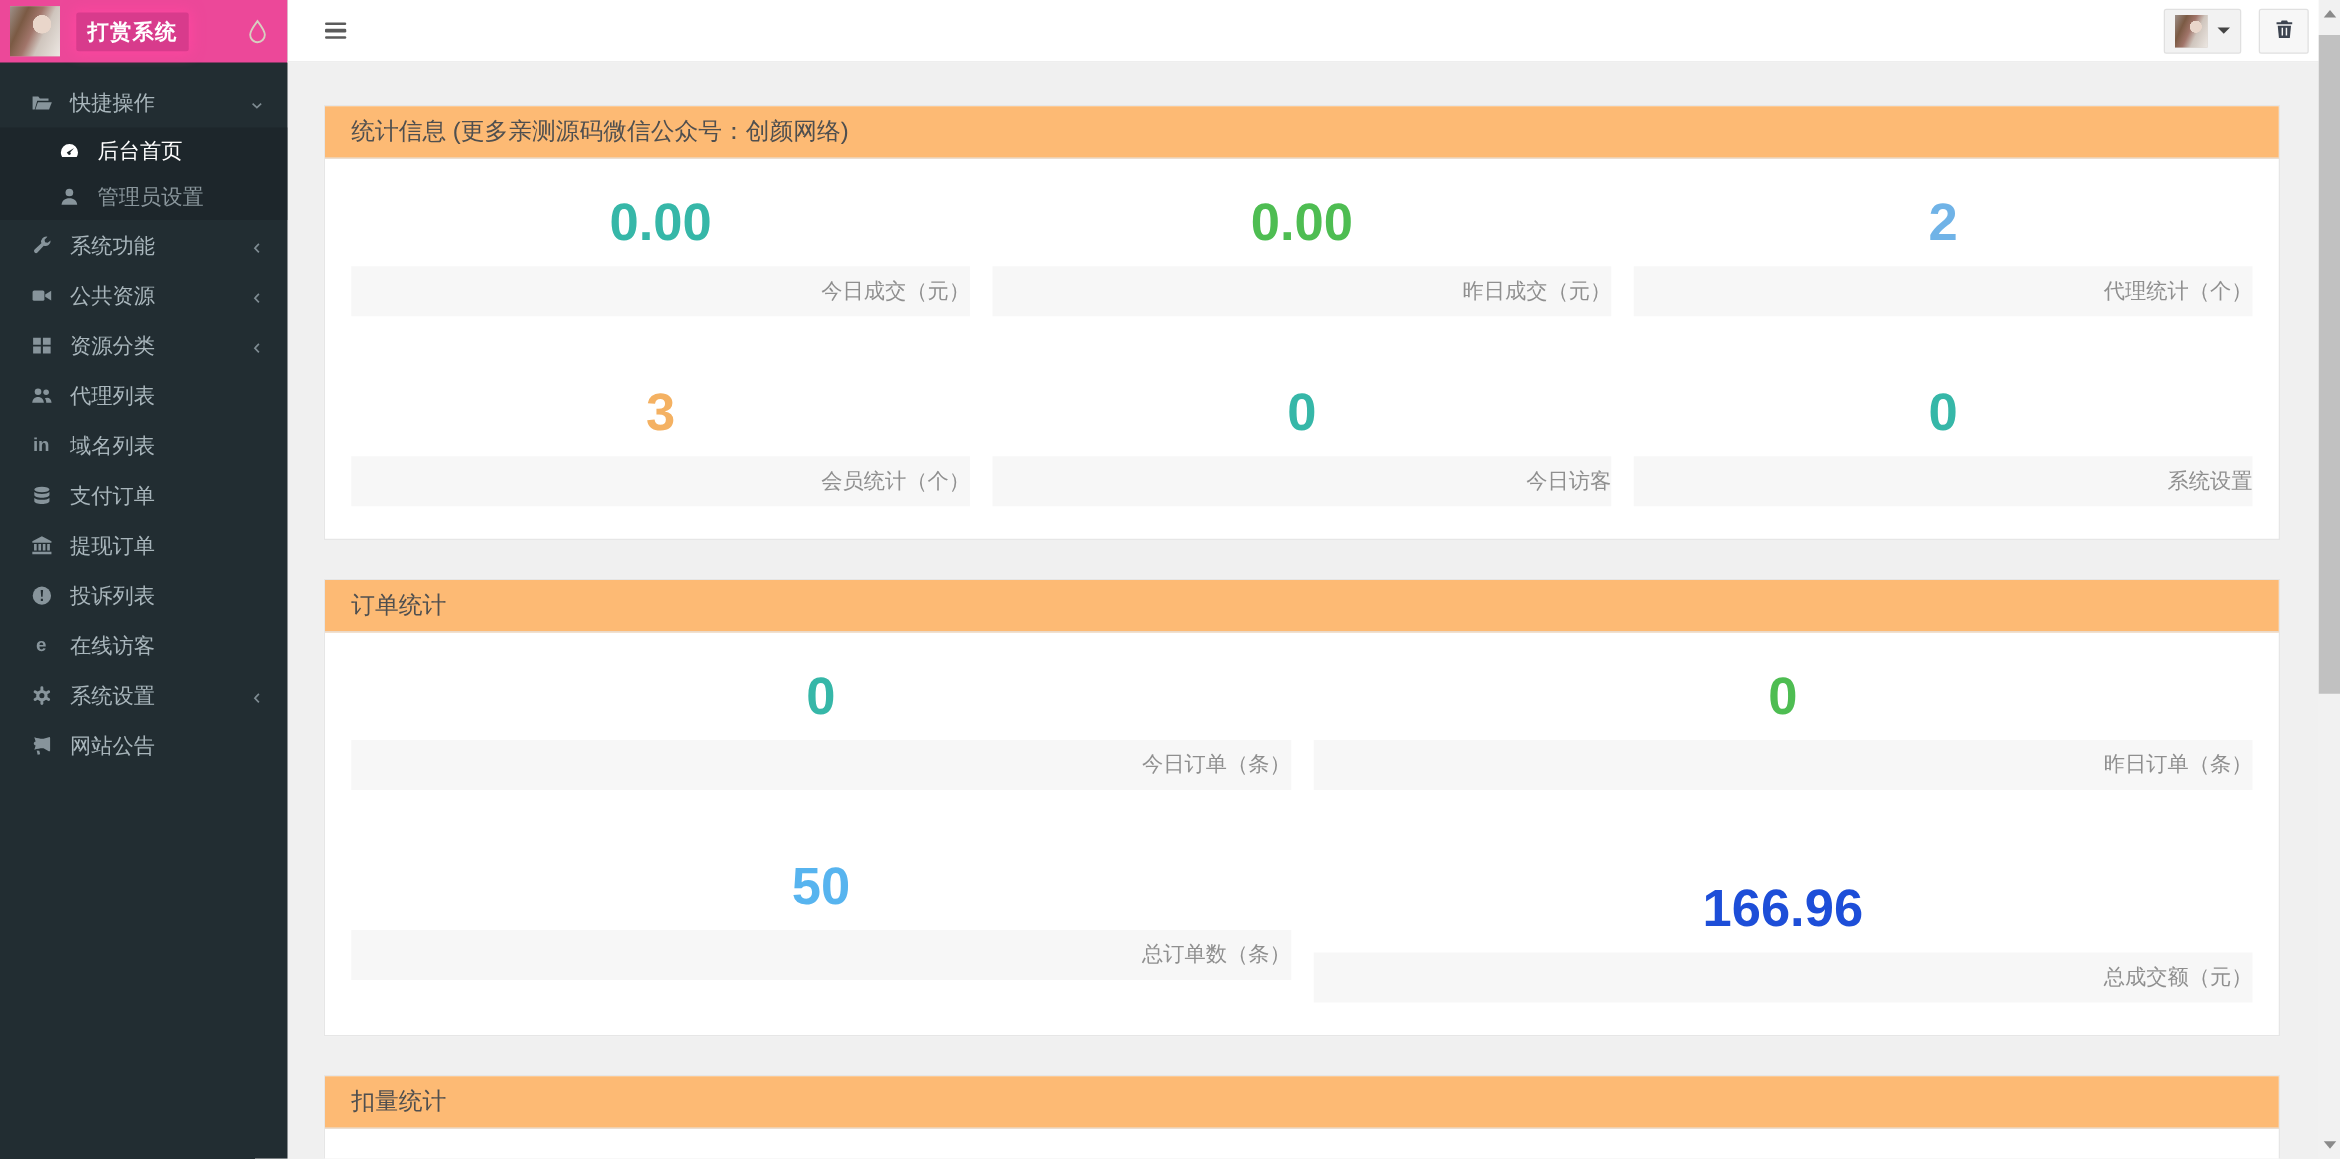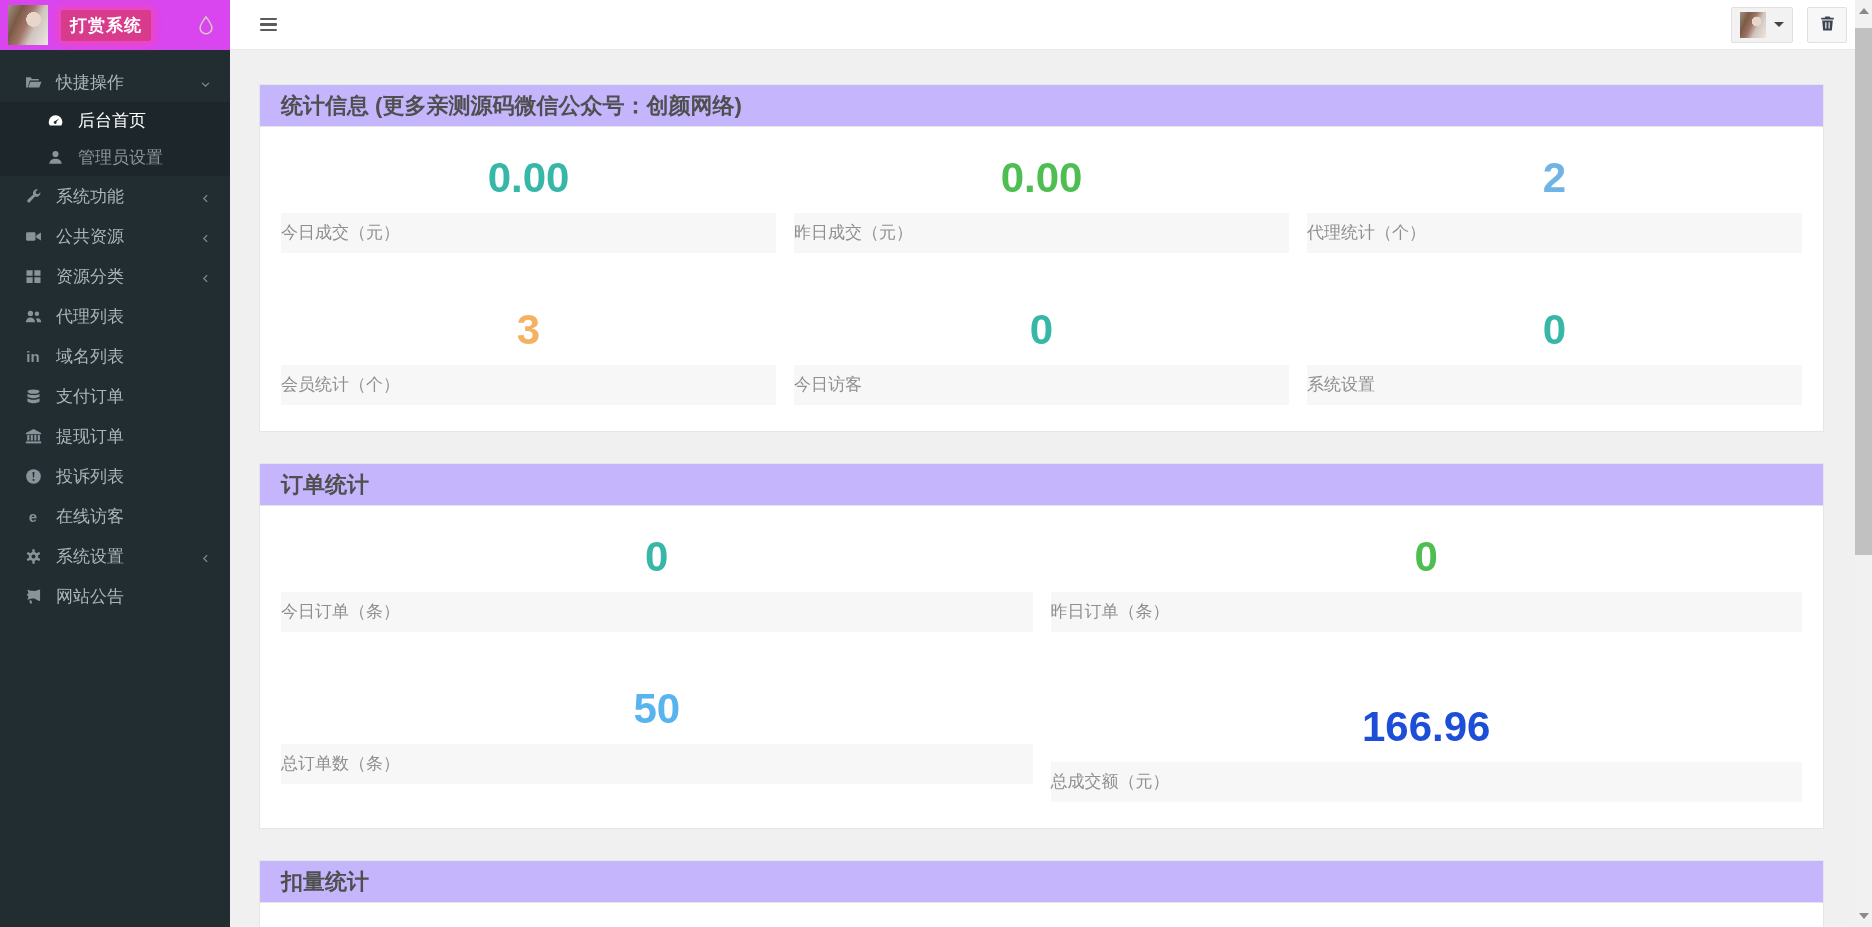--- a/index.html
+++ b/index.html
@@ -2,21 +2,21 @@
 <html><head>
 <meta charset="utf-8">
 <style>
   *{box-sizing:border-box;margin:0;padding:0}
   html,body{width:1872px;height:927px;overflow:hidden;background:#f0f0f0;
     font-family:"Liberation Sans","DejaVu Sans",sans-serif}
   .app{display:flex;width:100%;height:100%;position:relative}
 
   
   .sidebar{width:230px;flex:none;background:#222d32;display:flex;flex-direction:column}
-  .logo{height:50px;flex:none;background:#d946ef;display:flex;align-items:center;padding-left:8px;gap:13px}
+  .logo{height:50px;flex:none;background:#ec4899;display:flex;align-items:center;padding-left:8px;gap:13px}
   .photo{background-color:#c9bfb8;background-image:
       radial-gradient(circle at 64% 36%, #e9d6ca 0 20%, rgba(0,0,0,0) 21%),
       linear-gradient(115deg,#9e9089 0%,#7b5a44 26%,#a1756a 46%,#cfc5bd 64%,#ece7e2 100%)}
   .logo .avatar{width:40px;height:40px;flex:none}
   .logo-title{background:#d83b8c;color:#fff;font-weight:bold;font-size:17px;padding:4px 9px;
     border-radius:2px;letter-spacing:1px;box-shadow:0 0 10px 2px rgba(255,70,160,.85)}
   .drop{margin-left:auto;margin-right:14px;width:20px;height:22px;color:#d8cec0}
   .drop svg{width:100%;height:100%}
 
   .menu{padding-top:12px;flex:1;overflow:hidden}
@@ -44,26 +44,26 @@
     display:flex;align-items:center;justify-content:space-evenly;cursor:pointer}
   .avatar-sm{width:26px;height:26px}
   .caret{width:0;height:0;border-left:5px solid transparent;border-right:5px solid transparent;
     border-top:5px solid #444}
   .trash-btn{width:40px;height:36px;background:#f7f7f7;border:1px solid #e0e0e0;border-radius:2px;
     display:flex;align-items:center;justify-content:center;cursor:pointer;color:#3d4450}
   .trash-btn svg{width:17px;height:17px}
 
   .content{flex:1;padding:34px 31px 0 29px;overflow:hidden}
   .panel{background:#fff;border:1px solid #e6e6e6;margin-bottom:31px}
-  .panel-header{height:42px;line-height:42px;padding:0 21px;background:#c4b5fd;
-    border-bottom:1px solid #e5e5e5;font-size:22px;font-weight:bold;color:#4f4f4f}
+  .panel-header{height:42px;line-height:42px;padding:0 21px;background:#fdba74;
+    border-bottom:1px solid #e5e5e5;font-size:19px;font-weight:normal;color:#4f4f4f}
   .panel-body{padding:0 21px}
   .grid{display:grid;column-gap:18px}
   .stat-value{font-size:42px;font-weight:bold;text-align:center;margin-top:26px;height:50px;line-height:50px}
-  .stat-label{height:40px;line-height:40px;background:#f7f7f7;color:#8f8f8f;text-align:left;
+  .stat-label{height:40px;line-height:40px;background:#f7f7f7;color:#8f8f8f;text-align:right;
     font-size:17px;margin:10px 0 26px}
   .stub{height:30px}
 
   
   .scrollbar{position:absolute;right:0;top:0;width:17px;height:100%;background:#f1f1f1}
   .sb-arrow{position:absolute;left:3.5px;width:0;height:0;
     border-left:5px solid transparent;border-right:5px solid transparent}
   .sb-arrow.up{top:8px;border-bottom:6px solid #8a8a8a}
   .sb-arrow.down{bottom:8px;border-top:6px solid #8a8a8a}
   .sb-thumb{position:absolute;left:0;top:28px;width:17px;height:527px;background:#c1c1c1}

